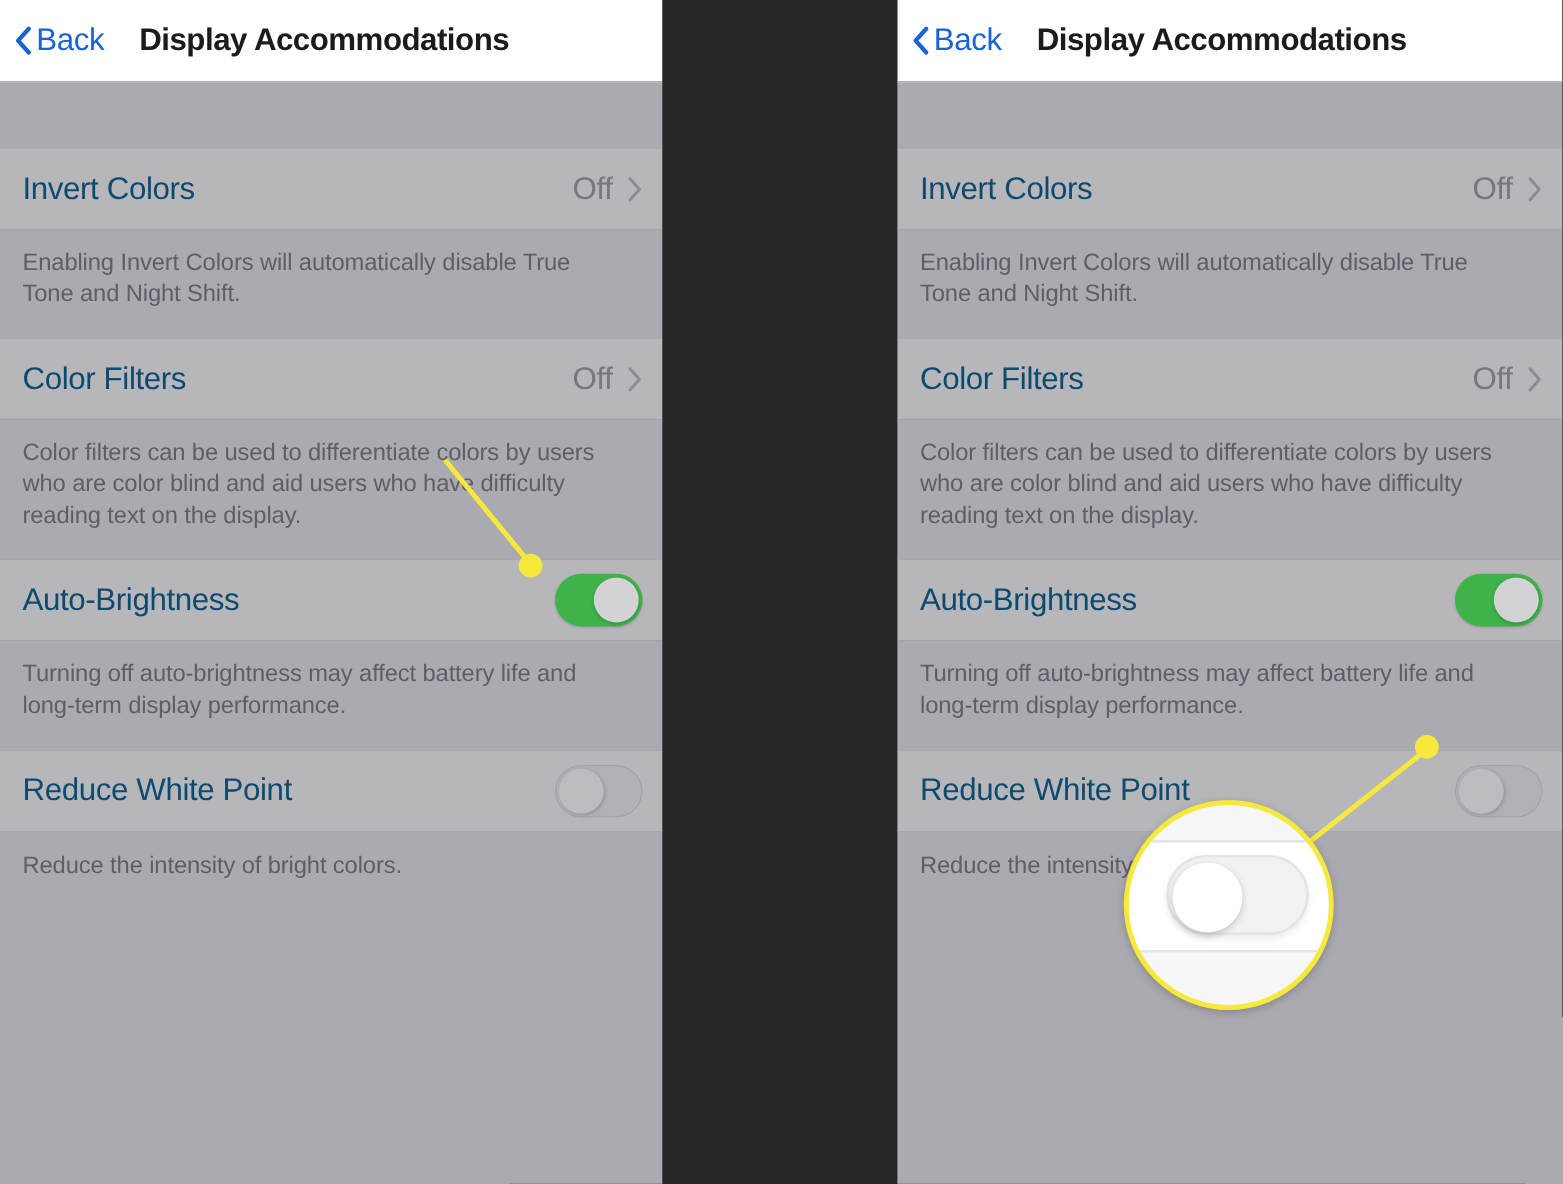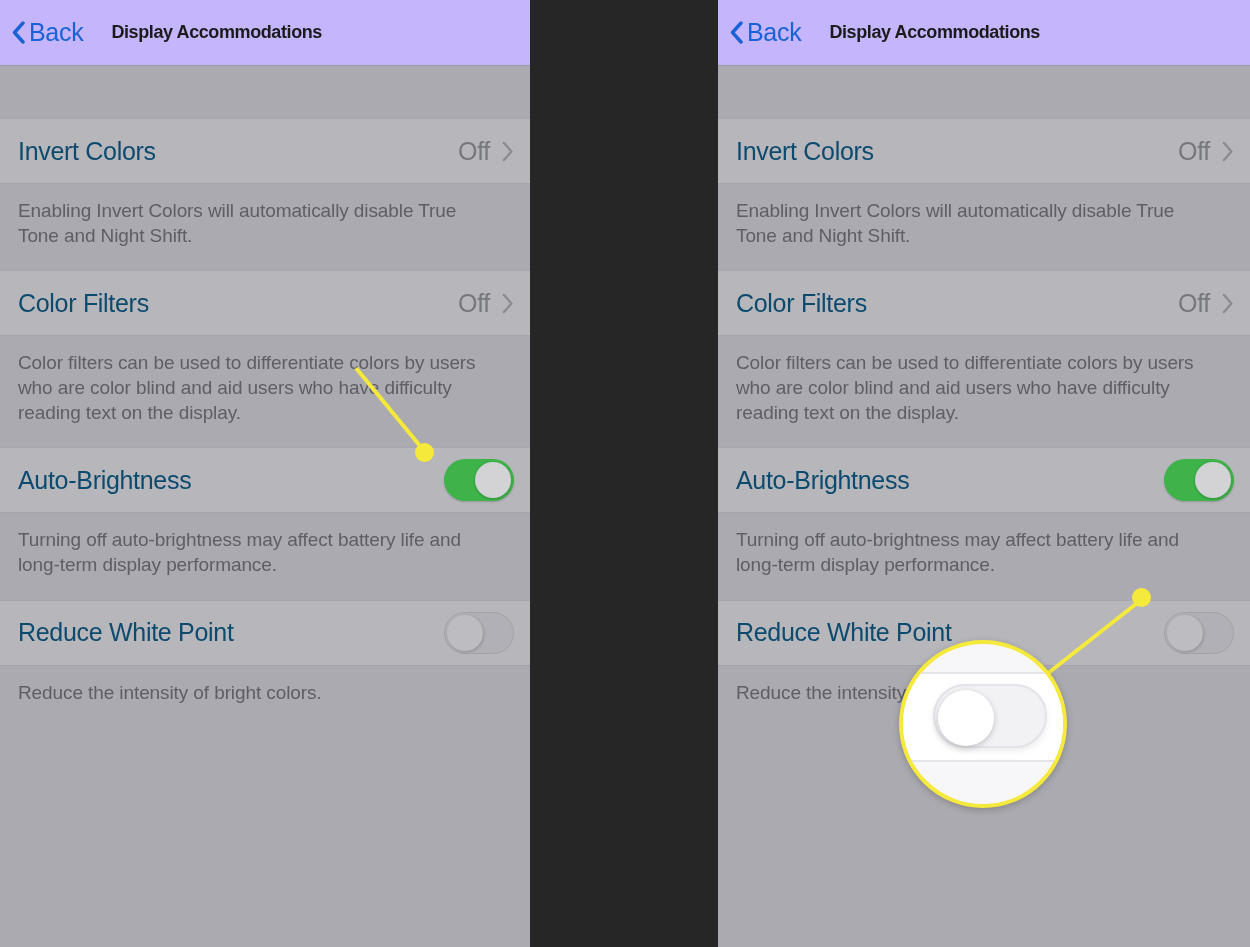--- a/index.html
+++ b/index.html
@@ -37,21 +37,21 @@
     left: 530px;
     width: 188px;
     height: 947px;
     background: #262626;
   }
 
   
   .navbar {
     position: relative;
     height: 65px;
-    background: #c4b5fd;
+    background: #ffffff;
     border-bottom: 1px solid #9b9ba1;
     display: flex;
     align-items: center;
   }
   .back-btn {
     display: flex;
     align-items: center;
     margin-left: 12px;
     cursor: pointer;
   }
@@ -61,21 +61,21 @@
     margin-right: 4px;
     flex: none;
   }
   .chev-back svg { display: block; }
   .back-label {
     font-size: 25px;
     color: #1a62d6;
     letter-spacing: -0.3px;
   }
   .nav-title {
-    font-size: 18px;
+    font-size: 25px;
     font-weight: bold;
     color: #1b1b1b;
     letter-spacing: -0.4px;
     margin-left: 28px;
   }
 
   
   .spacer-top {
     height: 52px;
     background: #abaab0;

